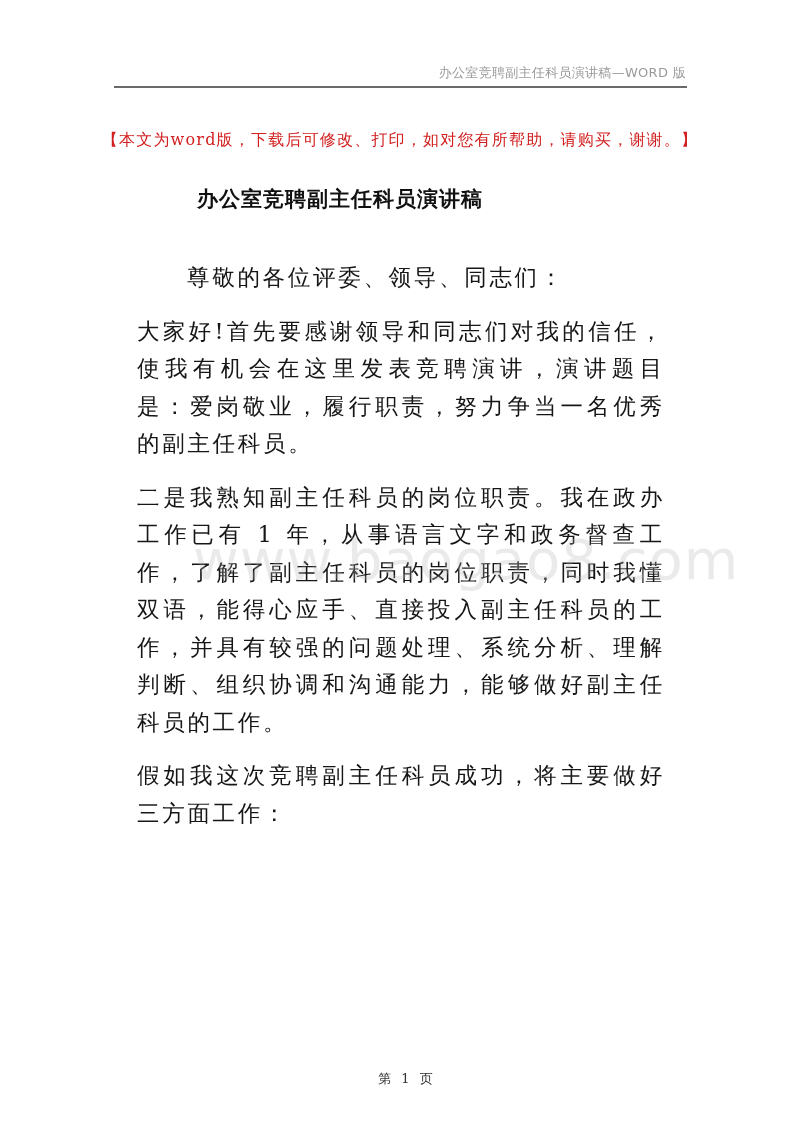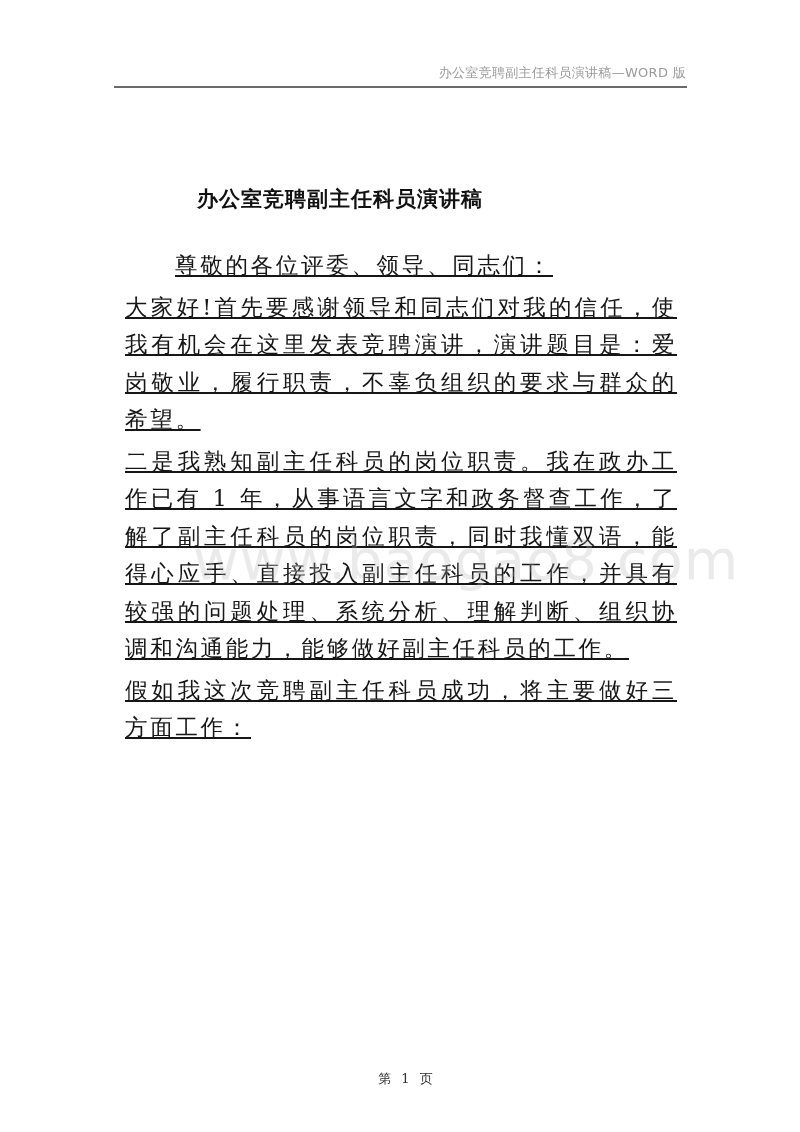--- a/index.html
+++ b/index.html
@@ -67,25 +67,24 @@
       position: absolute;
       left: 121px;
       top: 231px;
       width: 560px;
       font-size: 22.5px;
       line-height: 37.5px;
       color: #161616;
       letter-spacing: 2.7px;
     }
     .body-text p {
-      margin: 4px;
+      margin: 16px;
       padding: 0;
       text-align: justify;
       text-align-last: left;
-      text-decoration: underline;
     }
     .body-text p.indent {
       text-indent: 50px;
     }
     .watermark {
       position: absolute;
       left: 193px;
       top: 515px;
       font-size: 56px;
       color: rgba(180,180,180,0.28);
@@ -108,26 +107,27 @@
     }
   </style>
 </head>
 <body>
 
 <div class="page">
 
   <div class="header-text">办公室竞聘副主任科员演讲稿—WORD 版</div>
   <div class="header-rule"></div>
 
+  <div class="notice">【本文为word版，下载后可修改、打印，如对您有所帮助，请购买，谢谢。】</div>
 
   <div class="doc-title">办公室竞聘副主任科员演讲稿</div>
 
   <div class="body-text">
     <p class="indent">尊敬的各位评委、领导、同志们：</p>
-    <p>大家好!首先要感谢领导和同志们对我的信任，使我有机会在这里发表竞聘演讲，演讲题目是：爱岗敬业，履行职责，不辜负组织的要求与群众的希望。</p>
+    <p>大家好!首先要感谢领导和同志们对我的信任，使我有机会在这里发表竞聘演讲，演讲题目是：爱岗敬业，履行职责，努力争当一名优秀的副主任科员。</p>
     <p>二是我熟知副主任科员的岗位职责。我在政办工作已有 1 年，从事语言文字和政务督查工作，了解了副主任科员的岗位职责，同时我懂双语，能得心应手、直接投入副主任科员的工作，并具有较强的问题处理、系统分析、理解判断、组织协调和沟通能力，能够做好副主任科员的工作。</p>
     <p>假如我这次竞聘副主任科员成功，将主要做好三方面工作：</p>
   </div>
 
   <div class="watermark">www.baogao8.com</div>
 
   <div class="page-footer">第 1 页</div>
 
 </div>
 

